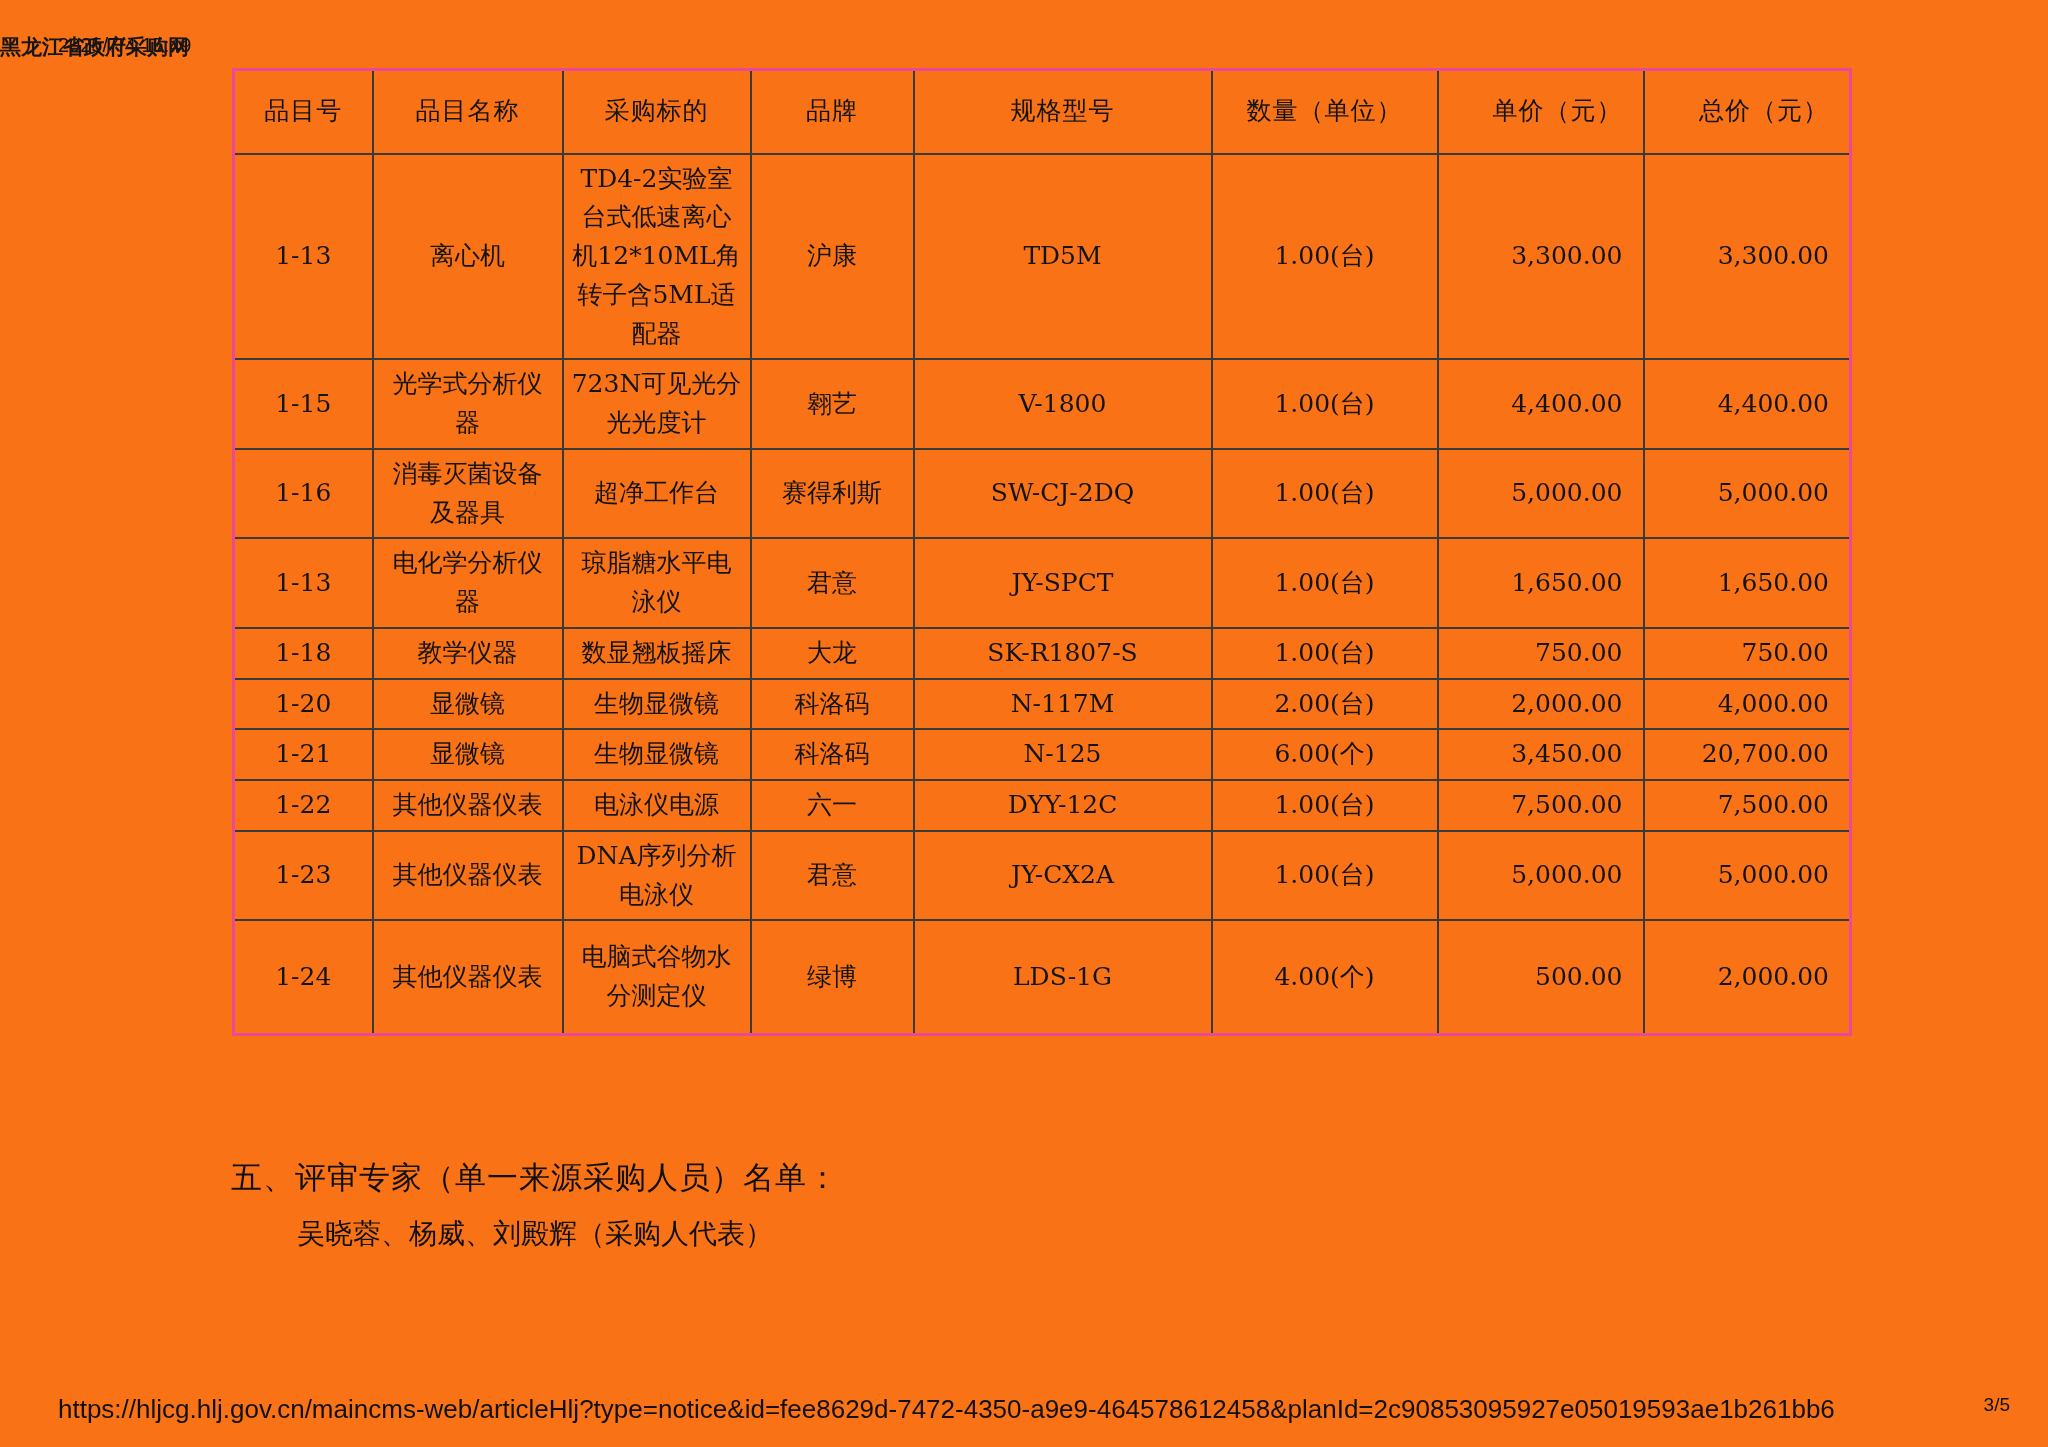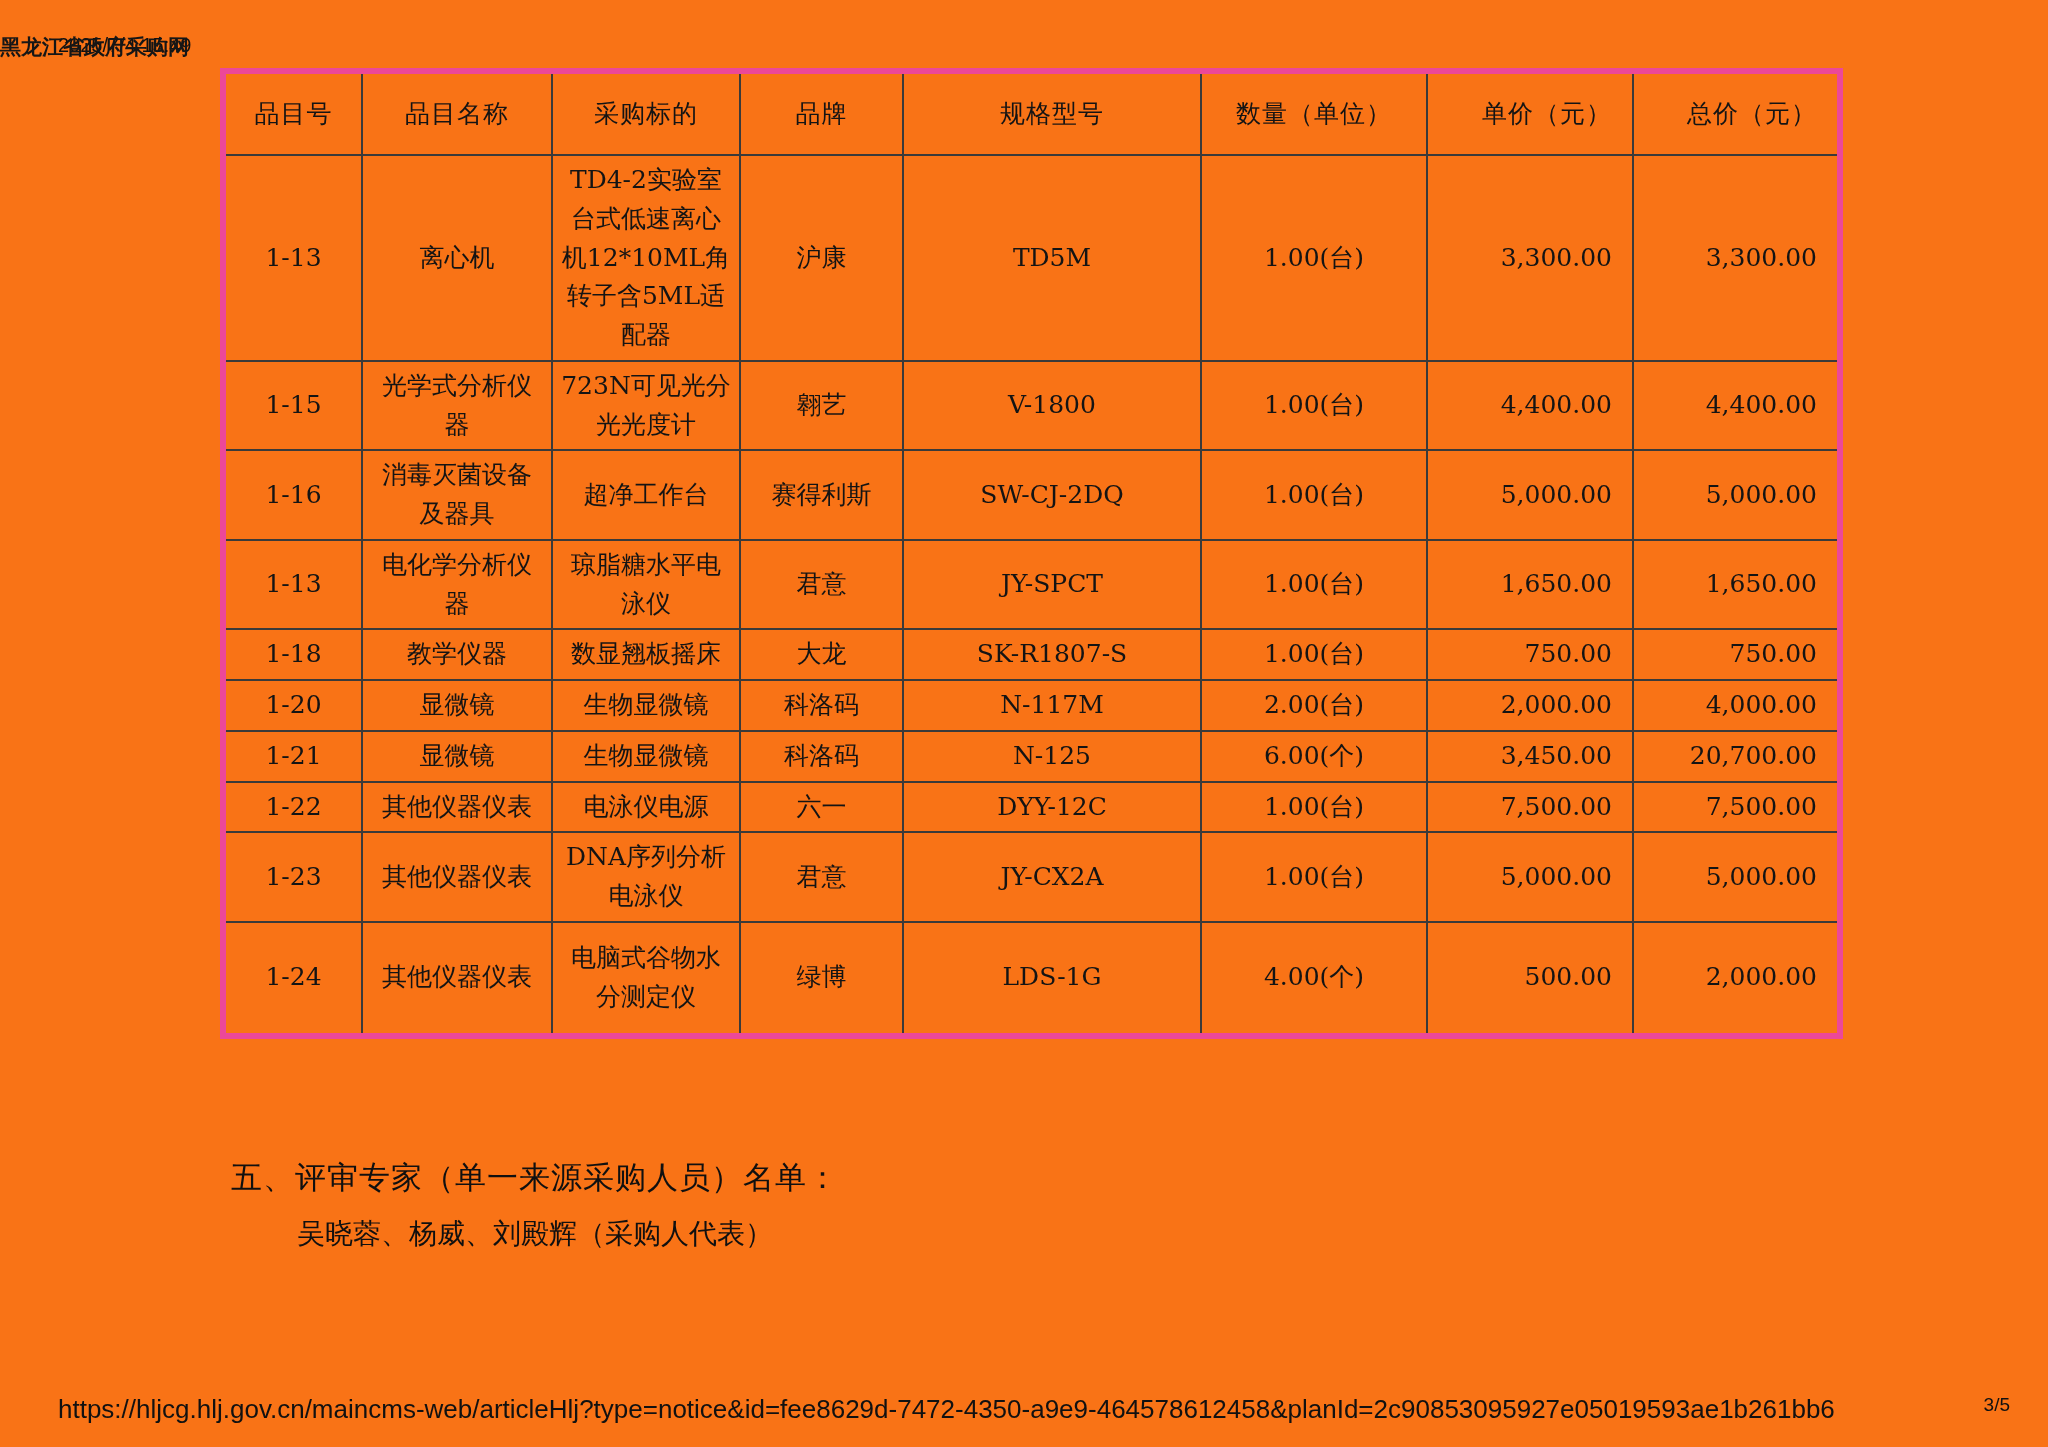--- a/index.html
+++ b/index.html
@@ -23,24 +23,24 @@
   .doc-title {
     position:absolute; left:0; top:33px; width:100%;
     text-align:left; font-weight:bold; font-size:21px;
     font-family:"Liberation Sans","DejaVu Sans",sans-serif;
   }
   .footer-url { position:absolute; left:58px; top:1394px; font-size:26px; }
   .footer-page { position:absolute; right:38px; top:1394px; font-size:19px; }
 
   
   .items-table {
-    position:absolute; left:220px; top:68px; width:1617px;
+    position:absolute; left:232px; top:68px; width:1617px;
     border-collapse:collapse; table-layout:fixed;
     font-size:25px; color:#141414;
-    border:6px solid #ec4899;
+    border:3px solid #ec4899;
   }
   .items-table th, .items-table td {
     border:2px solid #3a3a3a;
     text-align:center; vertical-align:middle;
     padding:5px 8px; line-height:1.55;
     word-break:break-all; overflow:hidden;
     font-weight:normal;
   }
   .items-table thead tr { height:84px; }
   .items-table th { letter-spacing:1px; }

